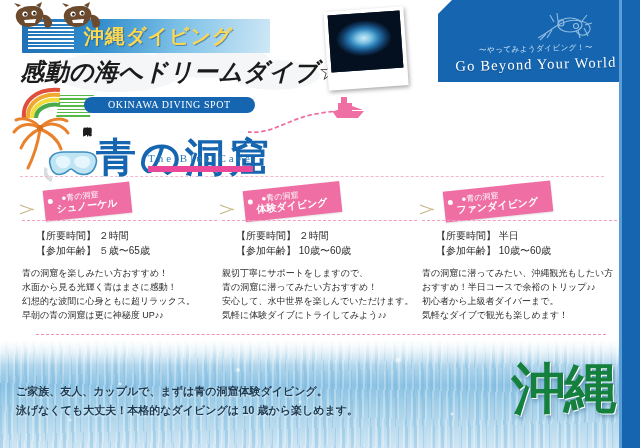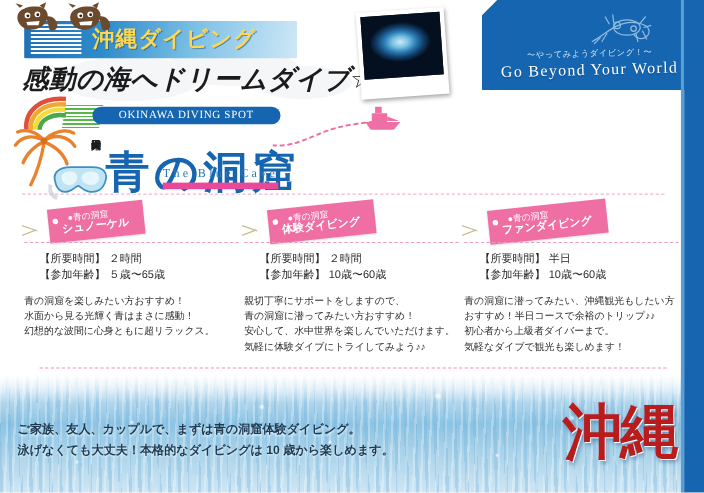--- a/index.html
+++ b/index.html
@@ -201,26 +201,26 @@
   .footer-text{
     position:absolute;left:16px;top:382px;z-index:15;
     font-size:11px;color:#1b3a52;line-height:19px;font-weight:bold;
     text-shadow:0 1px 2px rgba(255,255,255,.7);
   }
   .footer-text div{white-space:nowrap;}
 
   .okinawa-cal{
     position:absolute;left:512px;top:366px;z-index:16;
     font-size:54px;font-weight:bold;letter-spacing:-2px;
-    color:#b91c1c;
+    color:#15803d;
     text-shadow:
       1px 1px 0 #ffffff,
       2px 3px 4px rgba(20,70,120,.45);
     line-height:54px;white-space:nowrap;
-    font-family:Liberation Sans, sans-serif;
+    font-family:Liberation Mono, monospace;
   }
 </style>
 </head>
 <body>
 
 <div id="page">
 
   <div class="cloud" style="left:52px;top:52px;width:130px;height:40px;"></div>
   <div class="cloud" style="left:150px;top:44px;width:120px;height:34px;"></div>
   <div class="cloud" style="left:230px;top:60px;width:90px;height:30px;"></div>
@@ -362,20 +362,21 @@
       </div>
       <div>
         <span>【参加年齢】</span>
         <span>５歳〜65歳</span>
       </div>
     </div>
     <div class="desc">
       <div>青の洞窟を楽しみたい方おすすめ！</div>
       <div>水面から見る光輝く青はまさに感動！</div>
       <div>幻想的な波間に心身ともに超リラックス。</div>
+      <div>早朝の青の洞窟は更に神秘度 UP♪♪</div>
     </div>
   </div>
 
   <div class="col col-2">
     <div style="position:relative;height:34px;">
       <svg class="ribbon-tail" viewBox="0 0 34 14">
         <g fill="none" stroke="#c9bd8e" stroke-width="1.2">
           <path d="M0 3 L14 8 M0 12 L13 7"></path>
         </g>
       </svg>

